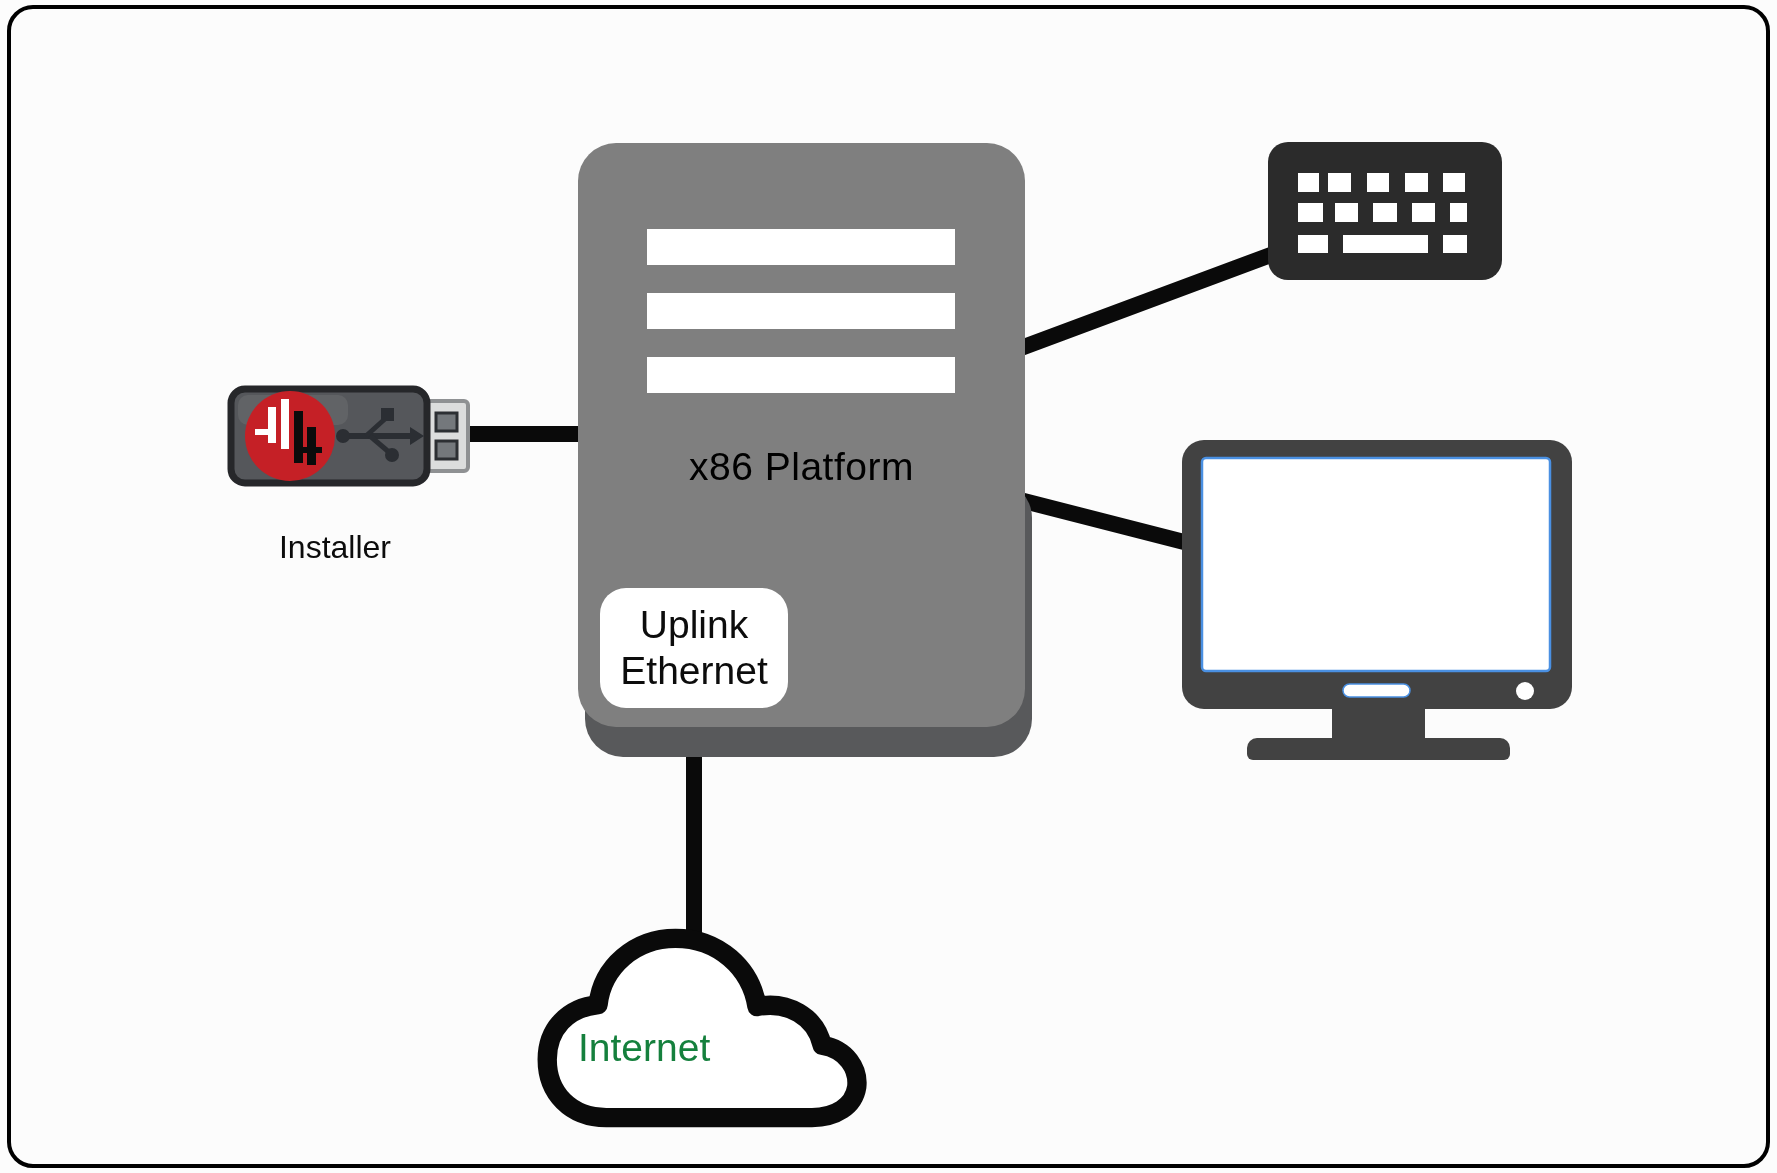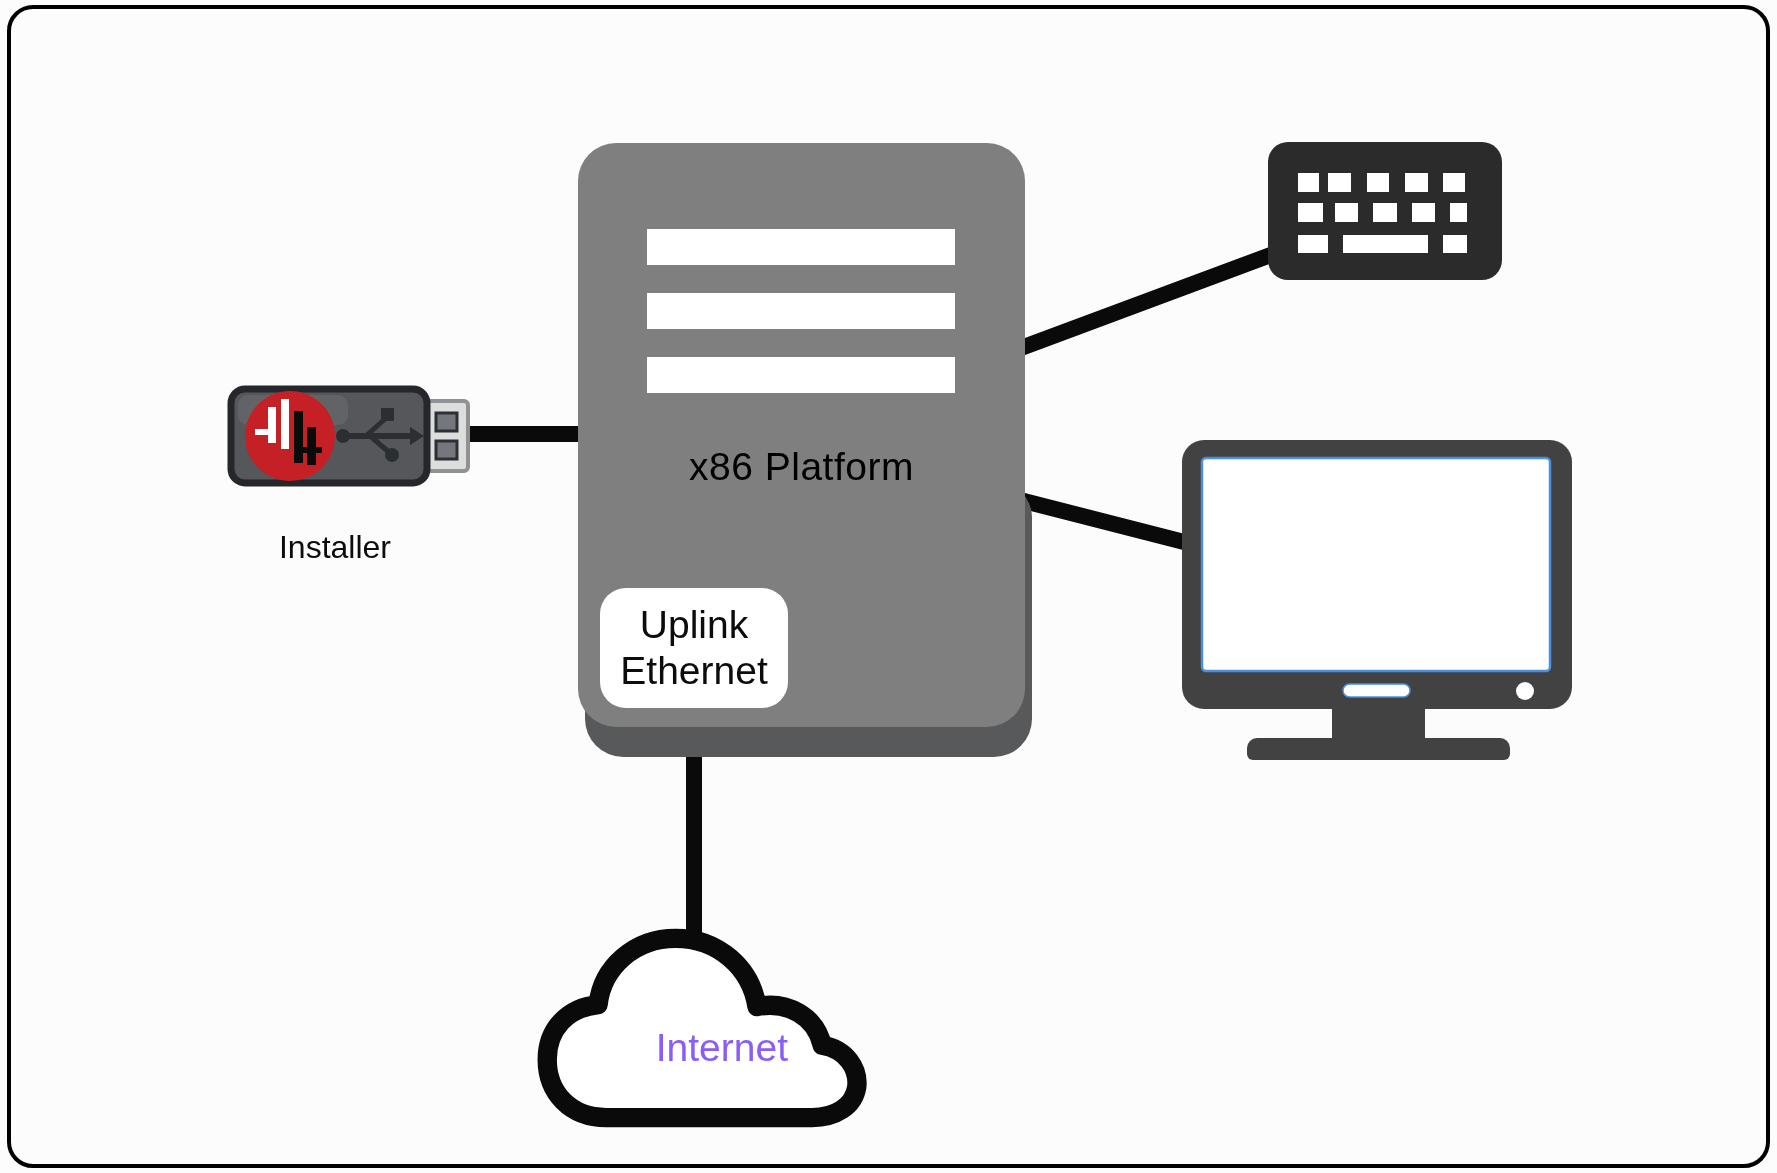--- a/index.html
+++ b/index.html
@@ -53,22 +53,22 @@
   }
   .port-uplink{left:22px;width:188px;}
   .port-local{left:230px;width:189px;}
 
   
   .installer-label{
     position:absolute;left:225px;top:500px;width:220px;
     text-align:center;font-size:32px;color:#0c0c0c;margin-top:29px;
   }
   .internet-label{
-    position:absolute;left:558px;top:1026px;width:230px;
-    text-align:right;font-size:39px;color:#8b5cf6;
+    position:absolute;left:578px;top:1026px;width:230px;
+    text-align:left;font-size:39px;color:#15803d;
   }
 
   
   .usb-icon{position:absolute;left:226px;top:385px;}
   .keyboard-icon{position:absolute;left:1268px;top:142px;}
   .monitor-icon{position:absolute;left:1182px;top:440px;}
   .cloud-icon{position:absolute;left:535px;top:922px;}
 </style>
 </head>
 <body>

